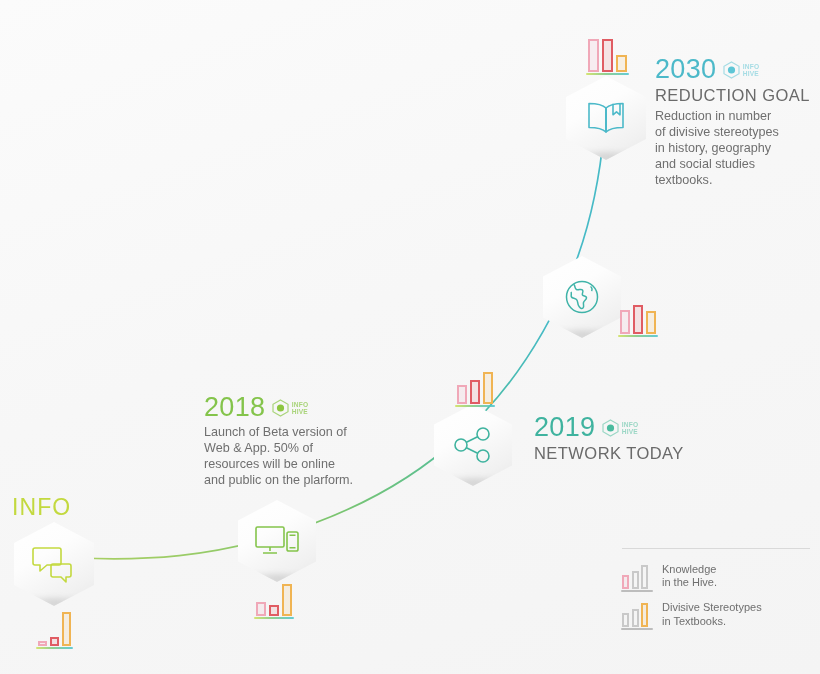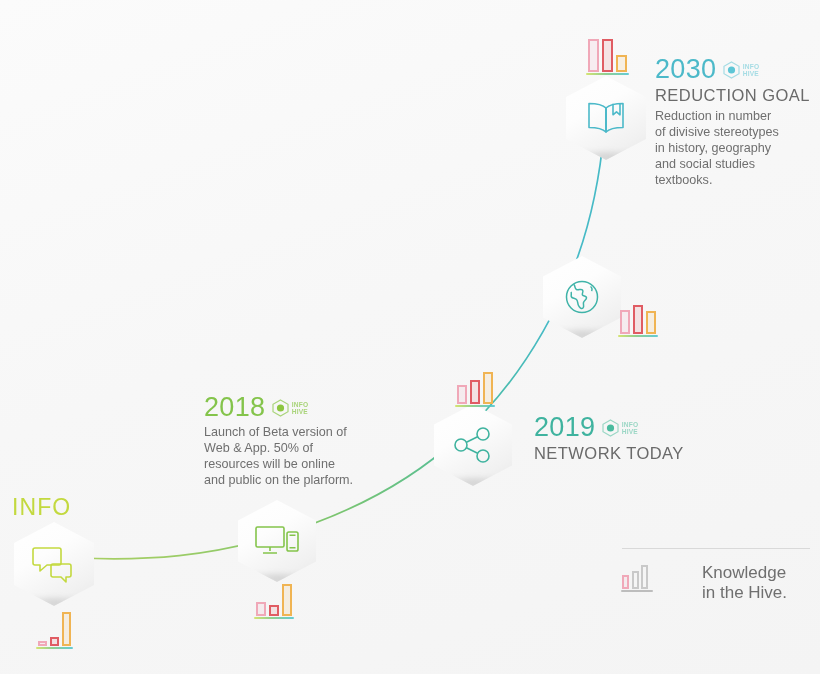--- a/index.html
+++ b/index.html
@@ -83,21 +83,21 @@
   #legend { position: absolute; left: 622px; top: 548px; width: 188px; }
   #legend .rule { height: 1px; background: #d9d9d9; margin-bottom: 14px; }
   .legend-row { display: flex; align-items: flex-start; gap: 10px; margin-bottom: 12px; }
   .legend-icon { position: relative; width: 30px; height: 26px;
                  display: flex; align-items: flex-end; gap: 2.5px; flex: 0 0 auto; }
   .legend-icon .bar { border: 2px solid #c9c9c9; }
   .legend-icon .baseline {
     position: absolute; left: -1px; right: -1px; bottom: -3px;
     height: 2.5px; background: #bdbdbd; border-radius: 2px;
   }
-  .legend-label { font-size: 17px; color: #6f6f6f; line-height: 1.2; white-space: pre-line; margin-left: 40px; }
+  .legend-label { font-size: 11px; color: #6f6f6f; line-height: 1.2; white-space: pre-line; }
 </style>
 </head>
 <body>
 
 <div id="stage">
 
   <svg id="curve-layer" viewBox="0 0 820 674" xmlns="http://www.w3.org/2000/svg">
     <defs>
       <linearGradient id="curveGrad" x1="0" y1="1" x2="0.55" y2="0">
         <stop offset="0%" stop-color="#a9cf63"></stop>
@@ -285,15 +285,25 @@
         <div class="baseline"></div>
       <div class="bar" style="height: 14px; width: 7px; border-color: rgb(240, 168, 184); background: rgba(240, 168, 184, 0.133);"></div>
           <div class="bar" style="height: 18px; width: 7px;"></div>
           <div class="bar" style="height: 24px; width: 7px;"></div>
         </div>
       <div class="legend-label">Knowledge
 in the Hive.</div>
     </div>
 
 
+    <div class="legend-row">
+      <div class="legend-icon">
+        <div class="baseline"></div>
+      <div class="bar" style="height: 14px; width: 7px;"></div>
+          <div class="bar" style="height: 18px; width: 7px;"></div>
+          <div class="bar" style="height: 24px; width: 7px; border-color: rgb(240, 180, 83); background: rgba(240, 180, 83, 0.133);"></div>
+        </div>
+      <div class="legend-label">Divisive Stereotypes
+in Textbooks.</div>
+    </div>
   </div>
 
 </div>
 
 </body></html>

